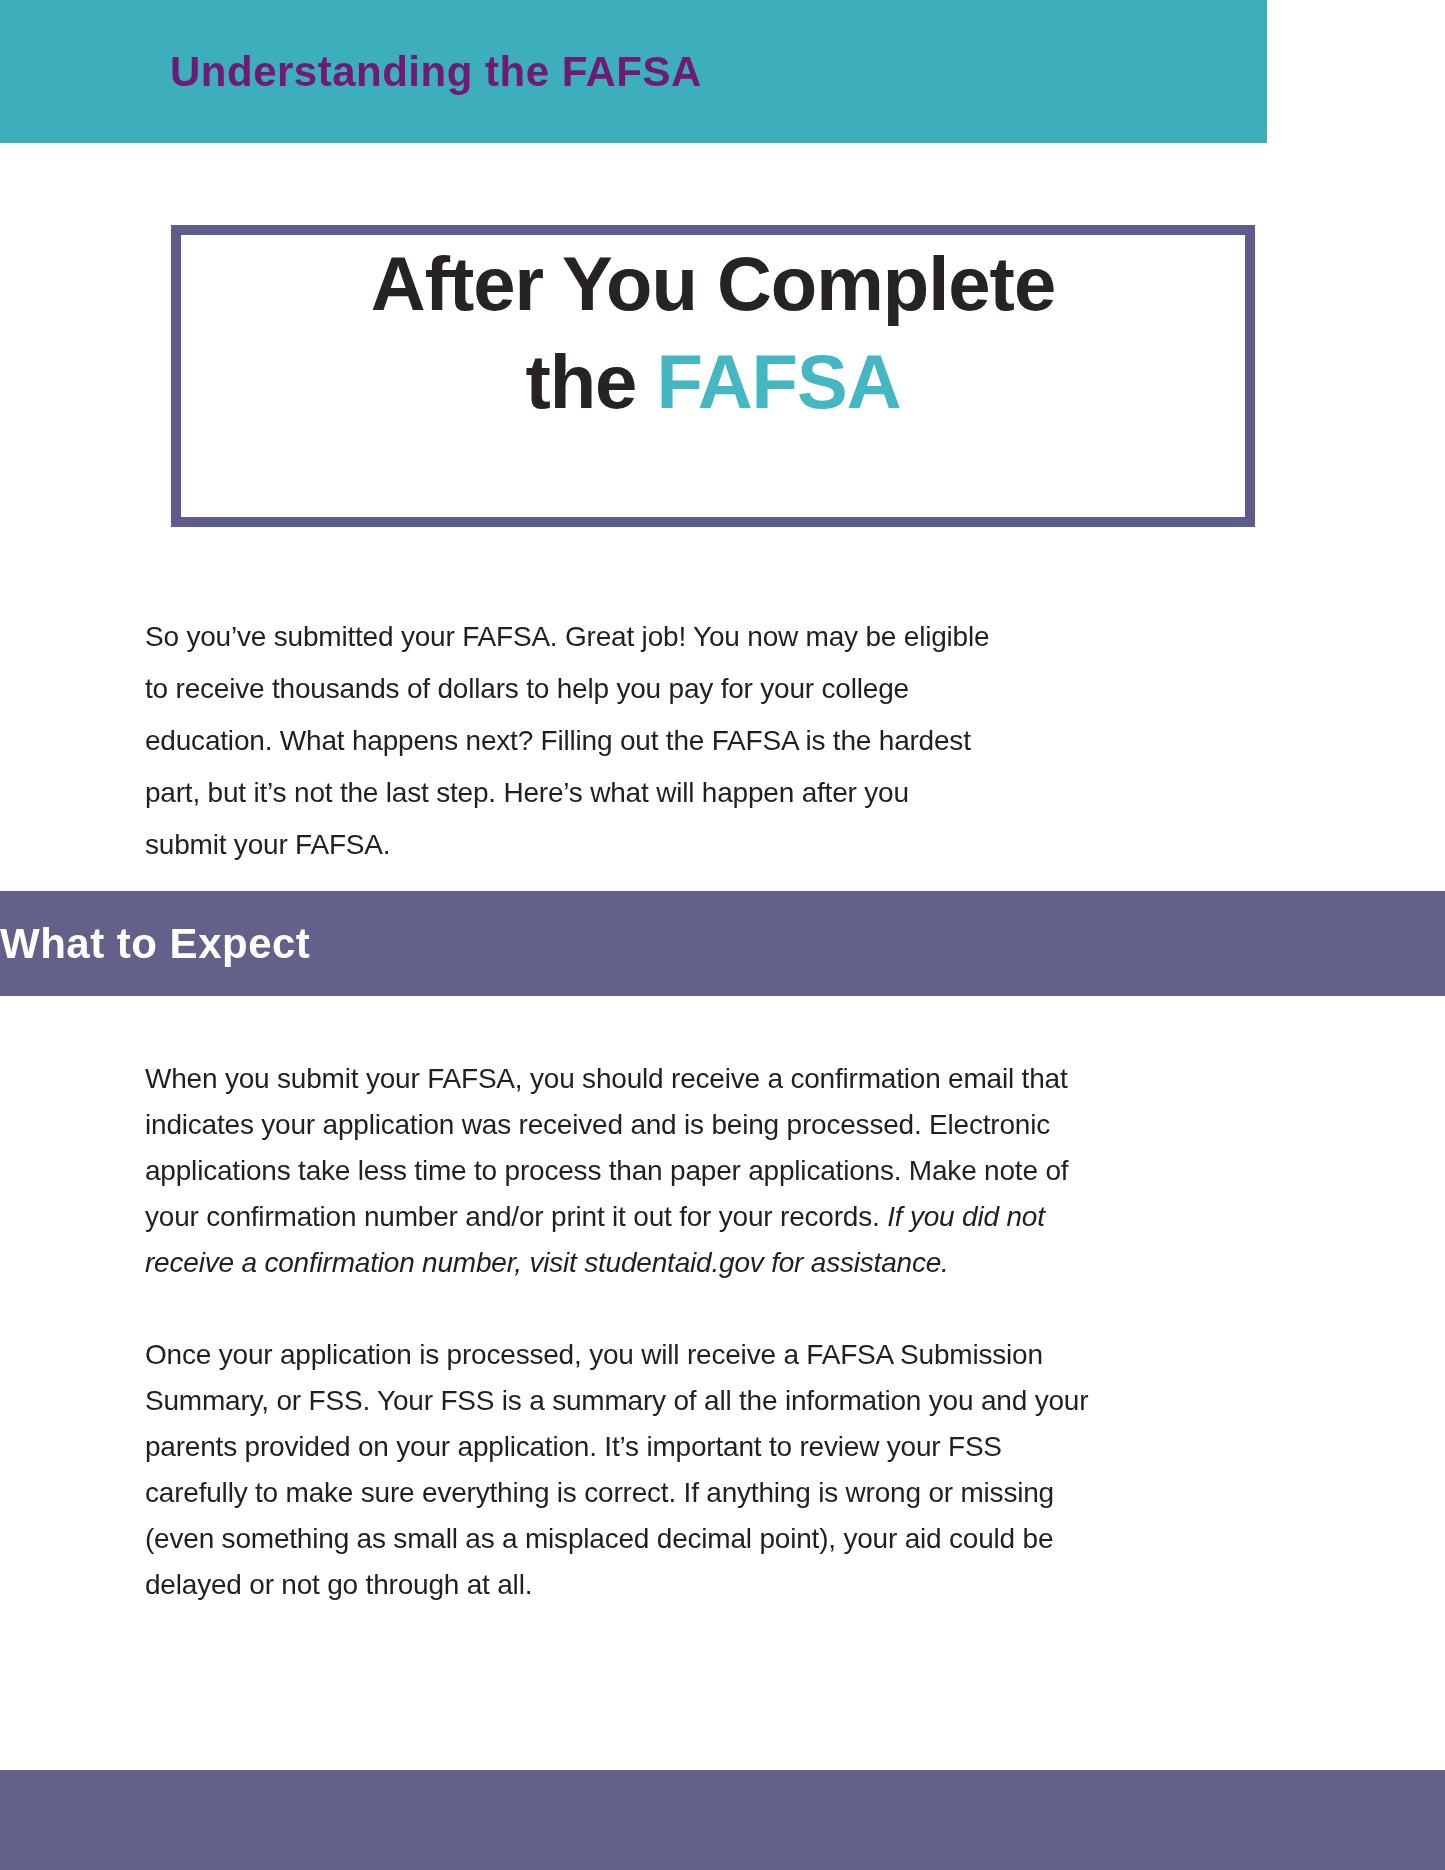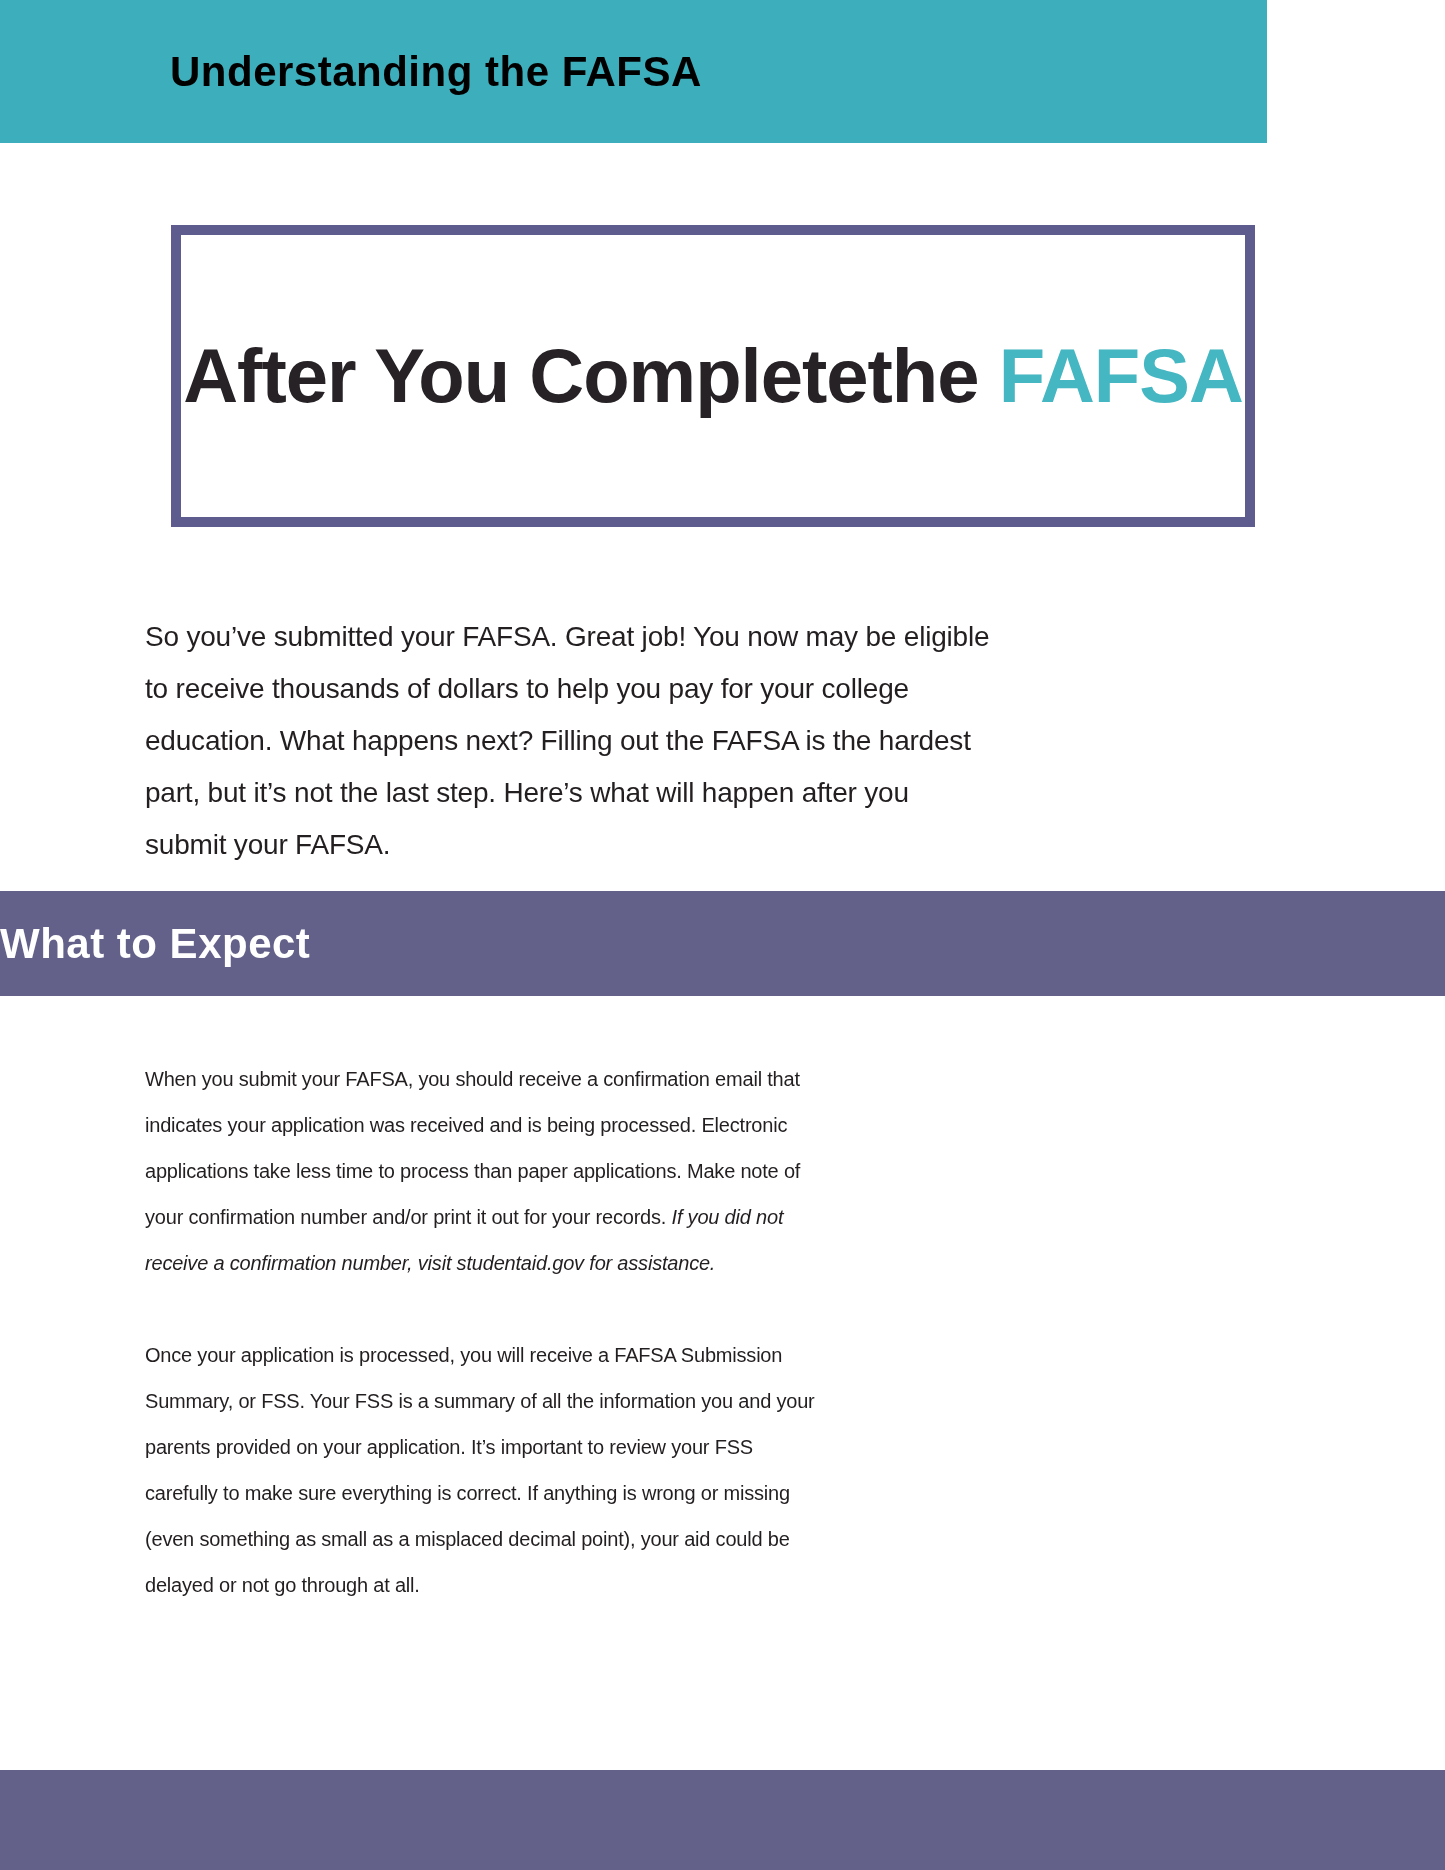--- a/index.html
+++ b/index.html
@@ -13,26 +13,26 @@
   html,body{background:#ffffff;}
   body{
     width:1445px;height:1870px;position:relative;overflow:hidden;
     font-family:"Liberation Sans",sans-serif;color:var(--ink);
   }
   .top-band{
     width:1267px;height:143px;background:var(--teal);
     display:flex;align-items:center;padding-left:170px;
   }
   .top-band h1{
-    color:#000000;font-size:42px;font-weight:800;letter-spacing:.5px;text-align:center;
+    color:#701a75;font-size:42px;font-weight:800;letter-spacing:.5px;text-align:center;
   }
   .title-box{
     margin:82px 0 0 171px;width:1084px;height:302px;
     border:10px solid var(--border-purple);
-    display:flex;flex-direction:row;justify-content:center;align-items:center;
+    display:flex;flex-direction:column;align-items:center;
     text-align:center;
   }
   .title-line{
     font-size:76px;font-weight:800;letter-spacing:-1px;line-height:98px;color:#262226;
   }
   .title-line .hl{color:var(--accent-teal);}
   .intro{
     margin:84px 0 0 145px;width:1240px;
     font-size:28px;font-weight:400;line-height:52px;color:var(--ink);
     letter-spacing:-.2px;
@@ -42,21 +42,21 @@
     display:flex;align-items:center;justify-content:flex-start;
   }
   .banner h2{color:#ffffff;font-size:42px;font-weight:800;letter-spacing:.5px;}
   .section{margin:0 0 0 145px;width:1250px;}
   .section.first{margin-top:60px;}
   .section.second{margin-top:46px;}
   .section h3{
     color:var(--accent-teal);font-size:33px;font-weight:800;line-height:42px;
   }
   .section p{
-    margin-top:8px;font-size:20px;font-weight:400;line-height:46px;color:var(--ink);
+    margin-top:8px;font-size:28px;font-weight:400;line-height:46px;color:var(--ink);
     letter-spacing:-.2px;
   }
   .italic{font-style:italic;text-align:right;}
   .bottom-band{
     position:absolute;left:0;bottom:0;width:1445px;height:100px;background:var(--purple);
   }
 </style>
 </head>
 <body>
 

